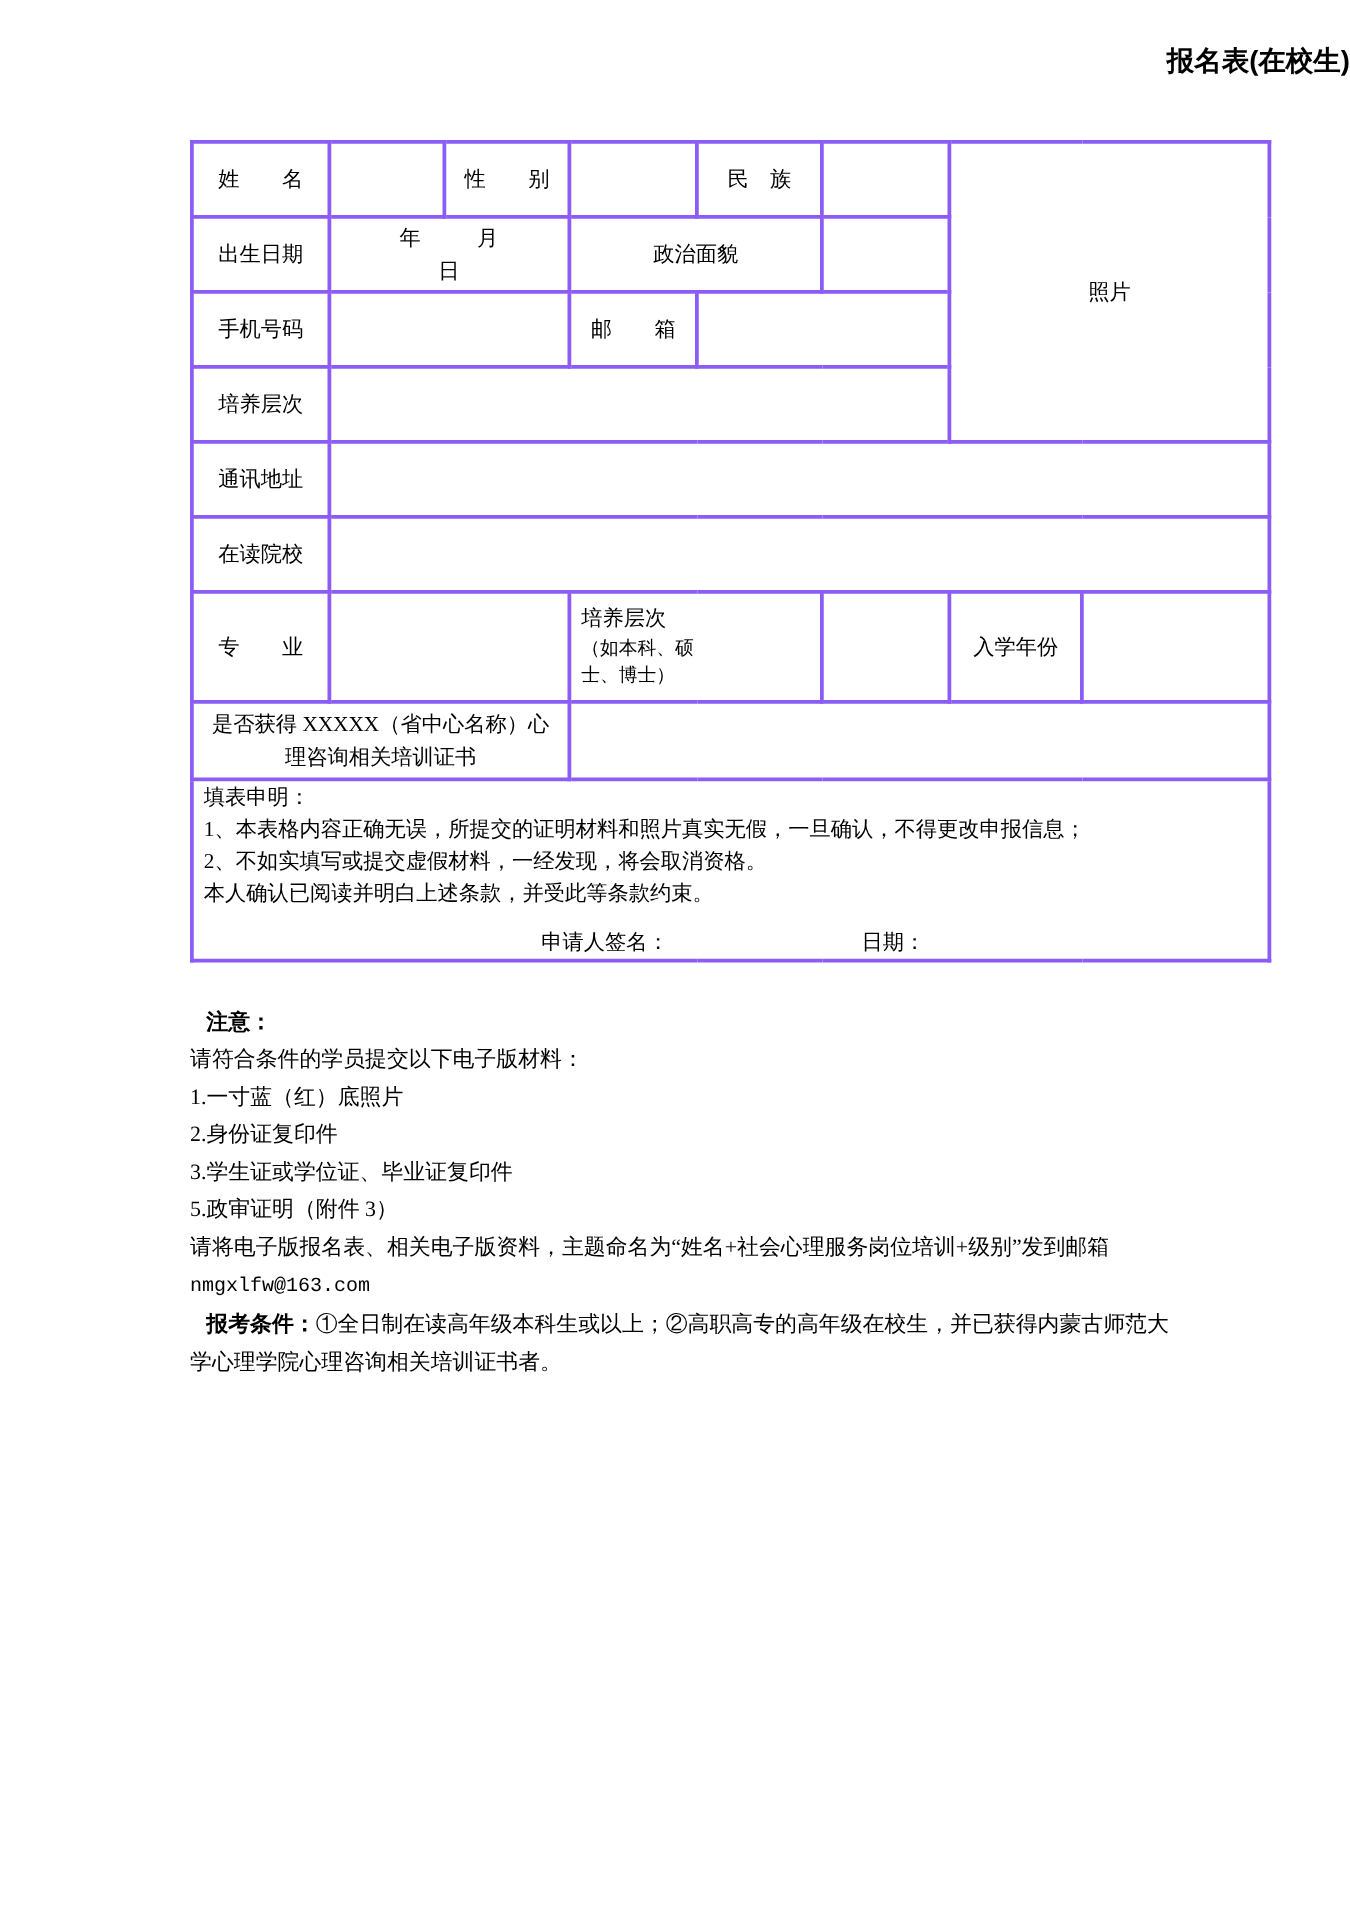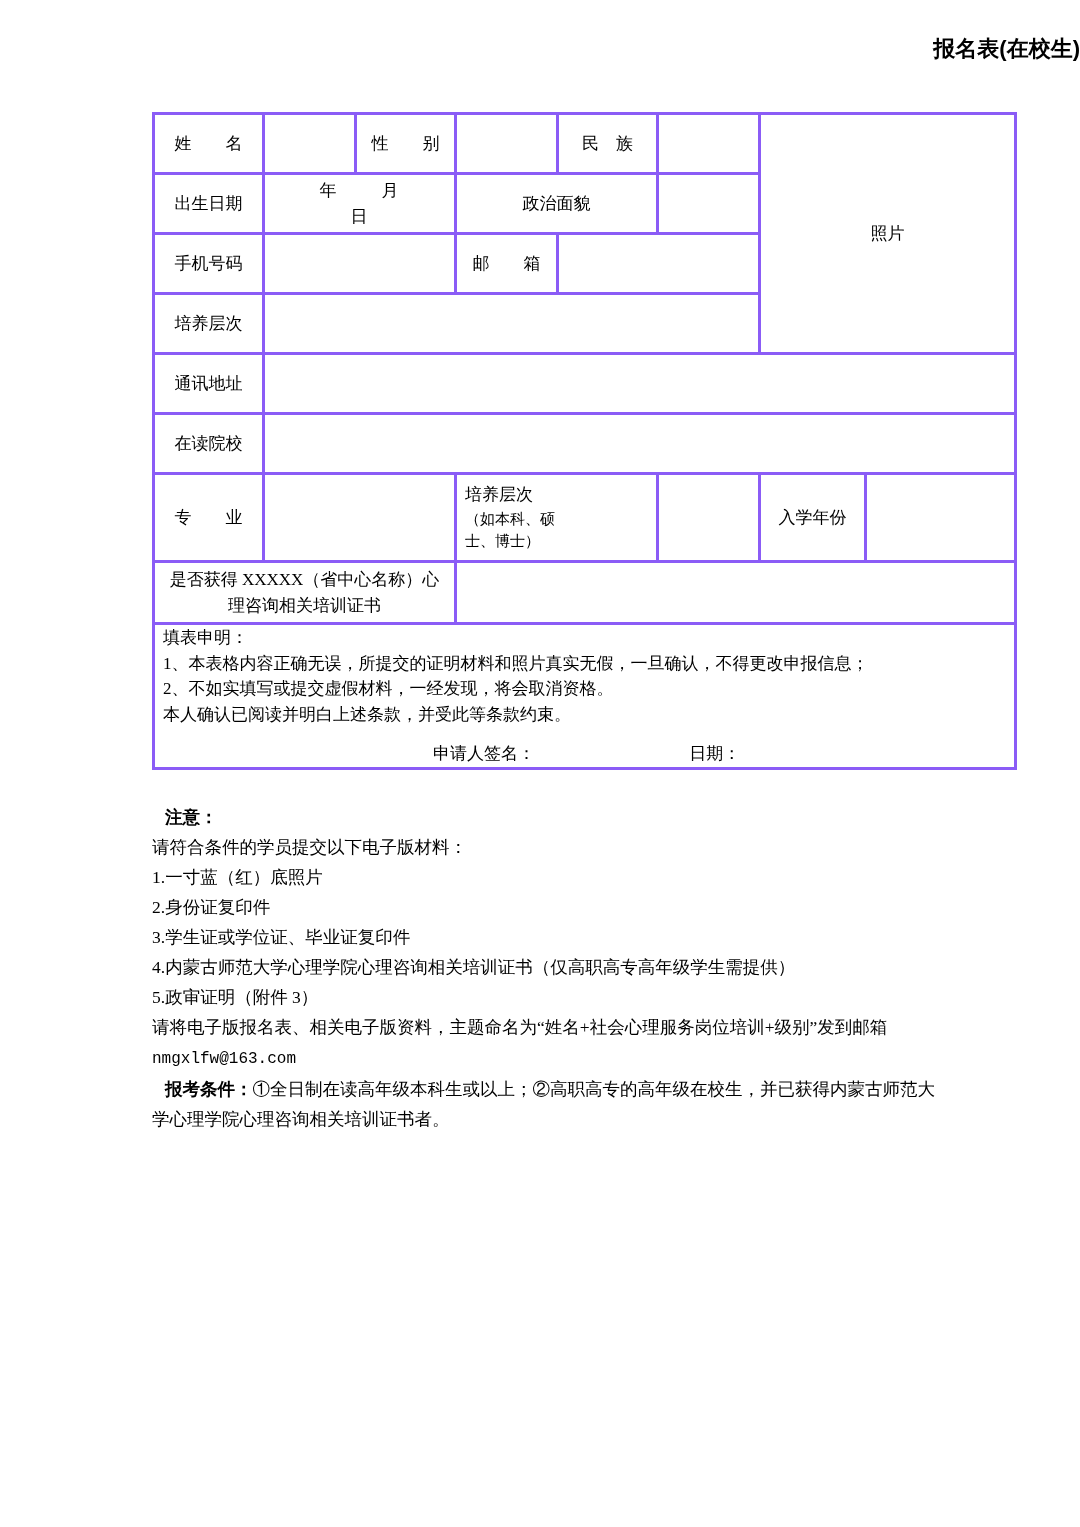--- a/index.html
+++ b/index.html
@@ -198,21 +198,20 @@
     </tr>
   </tbody>
     </table>
 
   <div class="notes">
     <div class="bold">注意：</div>
     <div class="note-line">请符合条件的学员提交以下电子版材料：</div>
     <div class="note-line">1.一寸蓝（红）底照片</div>
     <div class="note-line">2.身份证复印件</div>
     <div class="note-line">3.学生证或学位证、毕业证复印件</div>
-    <div class="note-line">4.内蒙古师范大学心理学院心理咨询相关培训证书（仅高职高专高年级学生需提供）</div>
     <div class="note-line">5.政审证明（附件 3）</div>
     <div class="note-line">
       <span>请将电子版报名表、相关电子版资料，主题命名为“姓名+社会心理服务岗位培训+级别”发到邮箱 </span><span class="mono-mail">nmgxlfw@163.com</span>
     </div>
     <div class="note-line">
       <span class="bold">报考条件：</span><span>①全日制在读高年级本科生或以上；②高职高专的高年级在校生，并已获得内蒙古师范大学心理学院心理咨询相关培训证书者。</span>
     </div>
   </div>
 
 </div>

